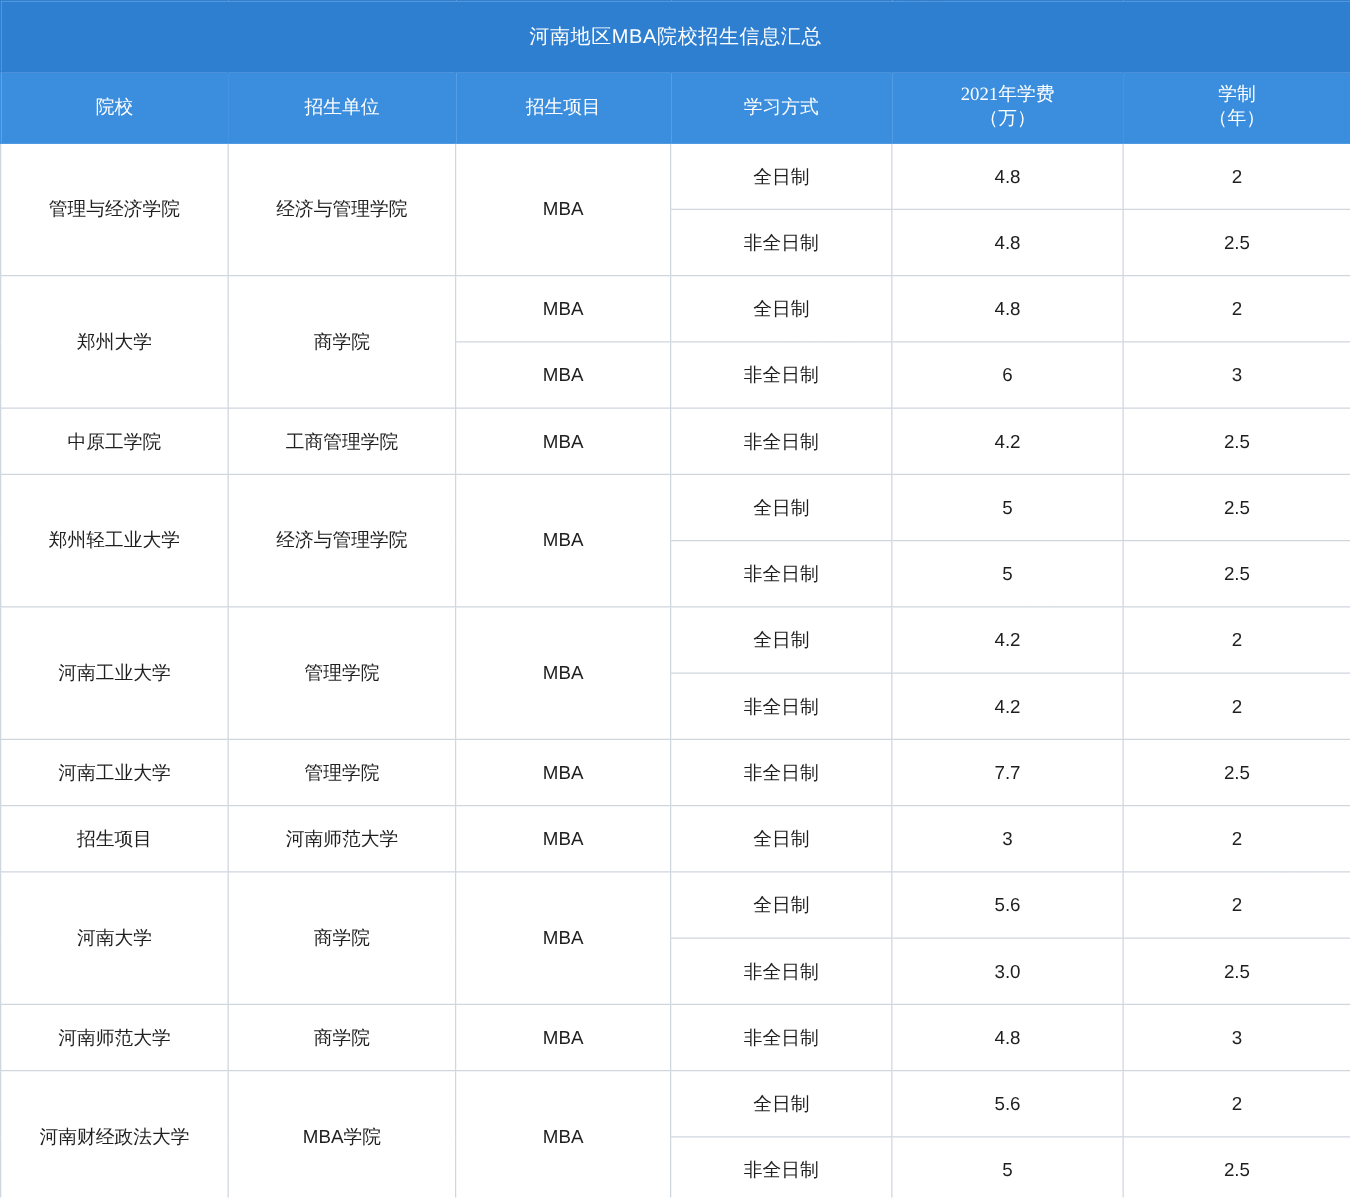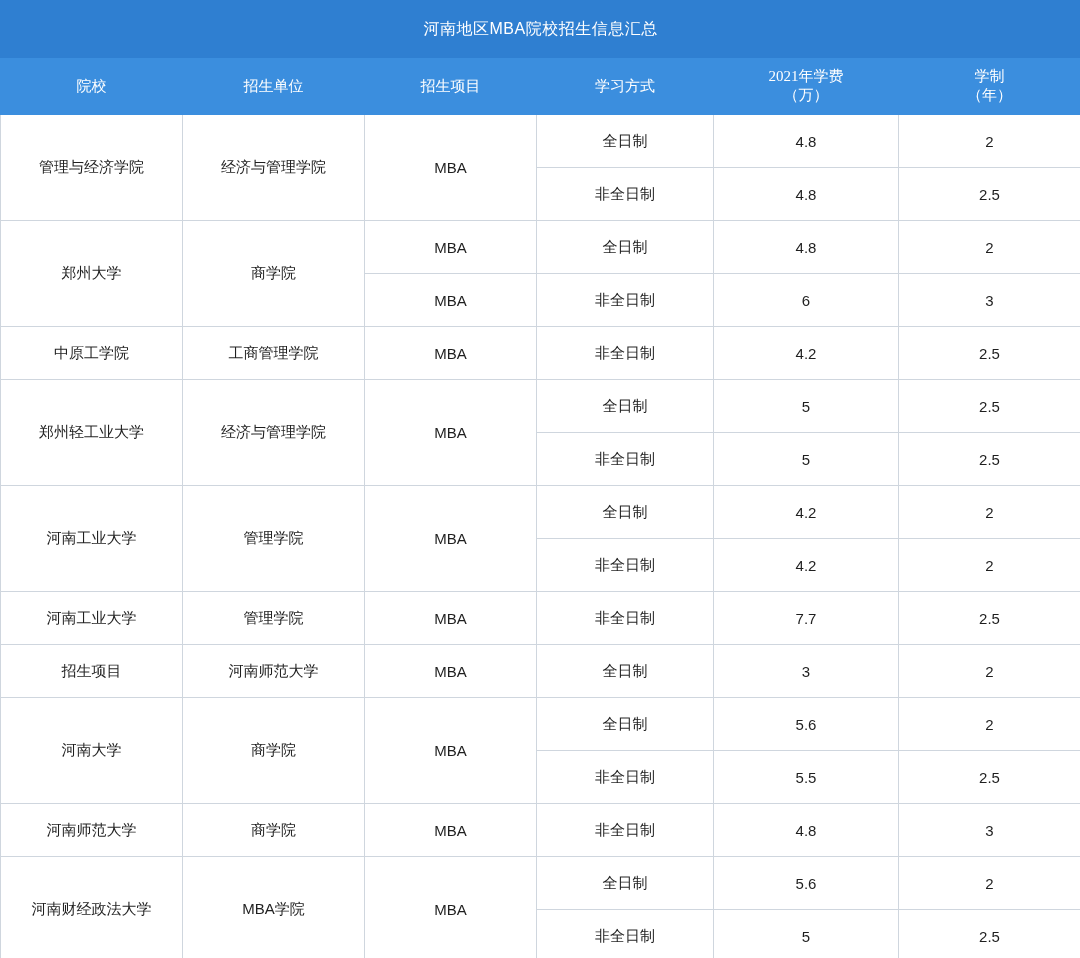--- a/index.html
+++ b/index.html
@@ -270,21 +270,21 @@
         <tr class="data-row">
           <td class="school" rowspan="2">河南大学</td>
           <td class="unit" rowspan="2">商学院</td>
           <td class="program" rowspan="2">MBA</td>
           <td class="mode">全日制</td>
           <td class="fee">5.6</td>
           <td class="years">2</td>
         </tr>
         <tr class="data-row">
           <td class="mode">非全日制</td>
-          <td class="fee">5.5</td>
+          <td class="fee">3.0</td>
           <td class="years">2.5</td>
         </tr>
         <tr class="data-row">
           <td class="school">河南师范大学</td>
           <td class="unit">商学院</td>
           <td class="program">MBA</td>
           <td class="mode">非全日制</td>
           <td class="fee">4.8</td>
           <td class="years">3</td>
         </tr>

